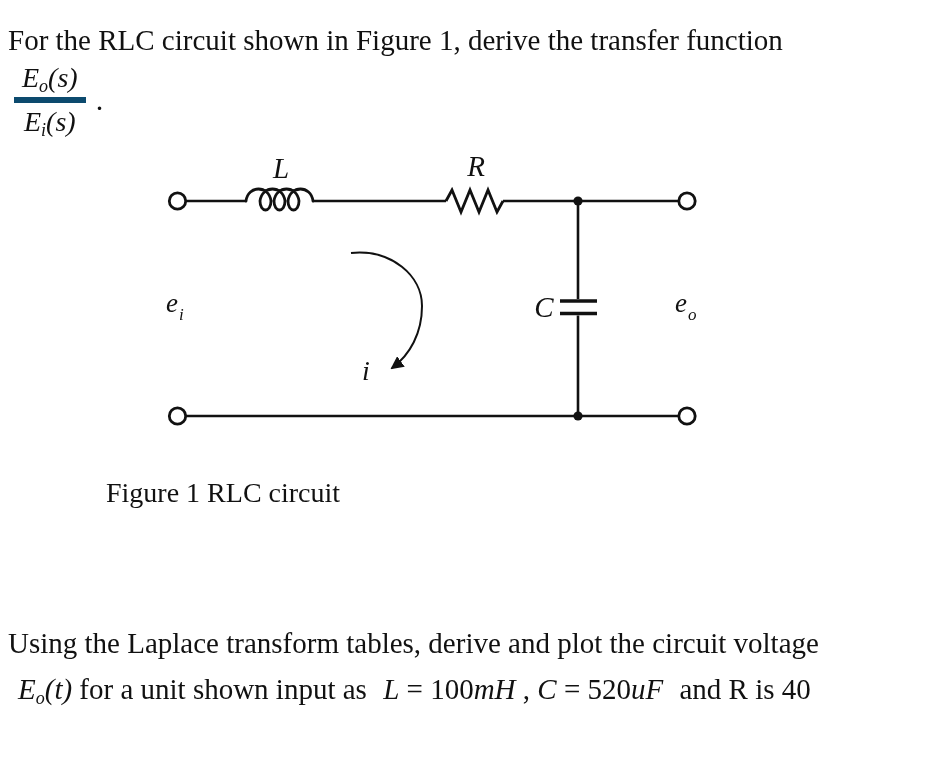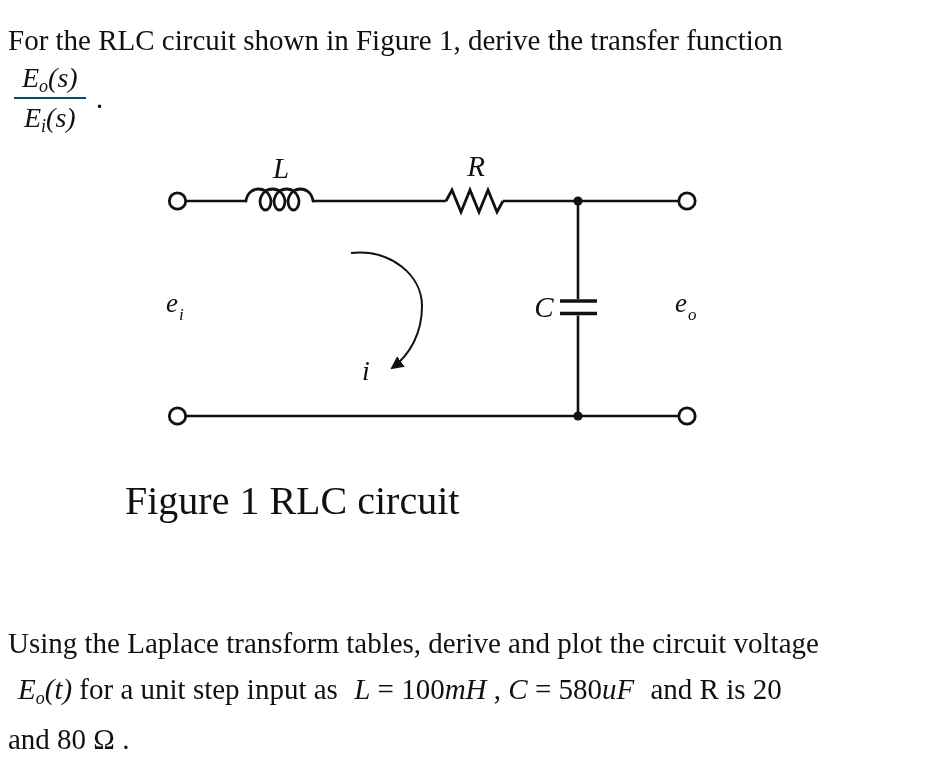--- a/index.html
+++ b/index.html
@@ -22,37 +22,37 @@
   }
   .frac-row {
     position: absolute;
     left: 14px;
     top: 62px;
     display: flex;
     align-items: center;
     font-size: 28px;
   }
   .frac { display: inline-block; text-align: center; }
-  .frac .num { padding: 0 8px 3px 8px; border-bottom: 2px solid #0c4a6e; }
+  .frac .num { padding: 0 8px 3px 8px; border-bottom: 6px solid #0c4a6e; }
   .frac .den { padding: 3px 8px 0 8px; }
   .it { font-style: italic; }
   .frac sub, .task sub {
     font-size: 18px;
     font-style: italic;
     vertical-align: baseline;
     position: relative;
     top: 0.25em;
   }
   .frac-dot { margin-left: 10px; font-size: 30px; }
   .circuit-svg { position: absolute; left: 100px; top: 140px; }
   .caption {
     position: absolute;
-    left: 125px;
+    left: 106px;
     top: 477px;
-    font-size: 40px;
+    font-size: 28px;
     white-space: nowrap;
   }
   .task {
     position: absolute;
     left: 8px;
     top: 620px;
     font-size: 29px;
     line-height: 46px;
     width: 940px;
   }
@@ -120,17 +120,16 @@
     <text x="544" y="317" font-size="29" font-style="italic" text-anchor="middle">C</text>
     <text x="366" y="380" font-size="28" font-style="italic" text-anchor="middle">i</text>
     <text x="166" y="312" font-size="27"><tspan font-style="italic">e</tspan><tspan font-size="17" font-style="italic" dx="1" dy="8">i</tspan></text>
     <text x="675" y="312" font-size="27"><tspan font-style="italic">e</tspan><tspan font-size="17" font-style="italic" dx="1" dy="8">o</tspan></text>
   </svg>
 
   <div class="caption">Figure 1 RLC circuit</div>
 
   <div class="task">
     <div class="tline">Using the Laplace transform tables, derive and plot the circuit voltage</div>
-    <div class="tline"><span class="it indent">E</span><sub>o</sub><span class="it">(t)</span><span> for a unit step input as </span><span class="it gap">L</span><span> = 100</span><span class="it">mH</span><span> , </span><span class="it">C</span><span> = 580</span><span class="it">uF</span><span class="gap"> and R is 20</span></div>
-    <div class="tline">and 80 Ω .</div>
+    <div class="tline"><span class="it indent">E</span><sub>o</sub><span class="it">(t)</span><span> for a unit shown input as </span><span class="it gap">L</span><span> = 100</span><span class="it">mH</span><span> , </span><span class="it">C</span><span> = 520</span><span class="it">uF</span><span class="gap"> and R is 40</span></div>
   </div>
 
 </div>
 
 </body></html>

